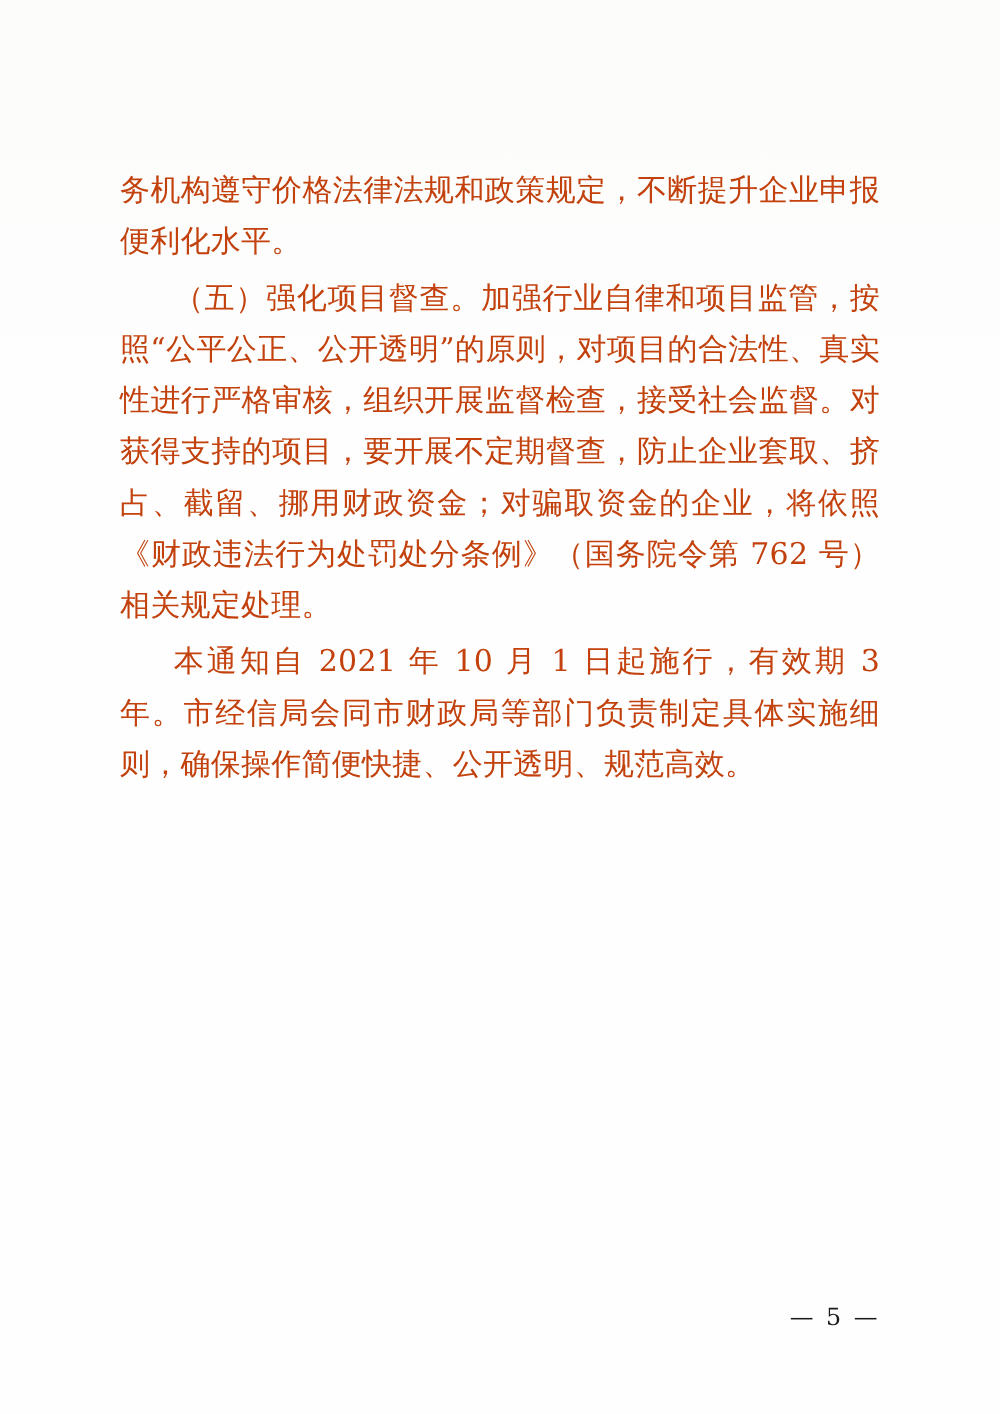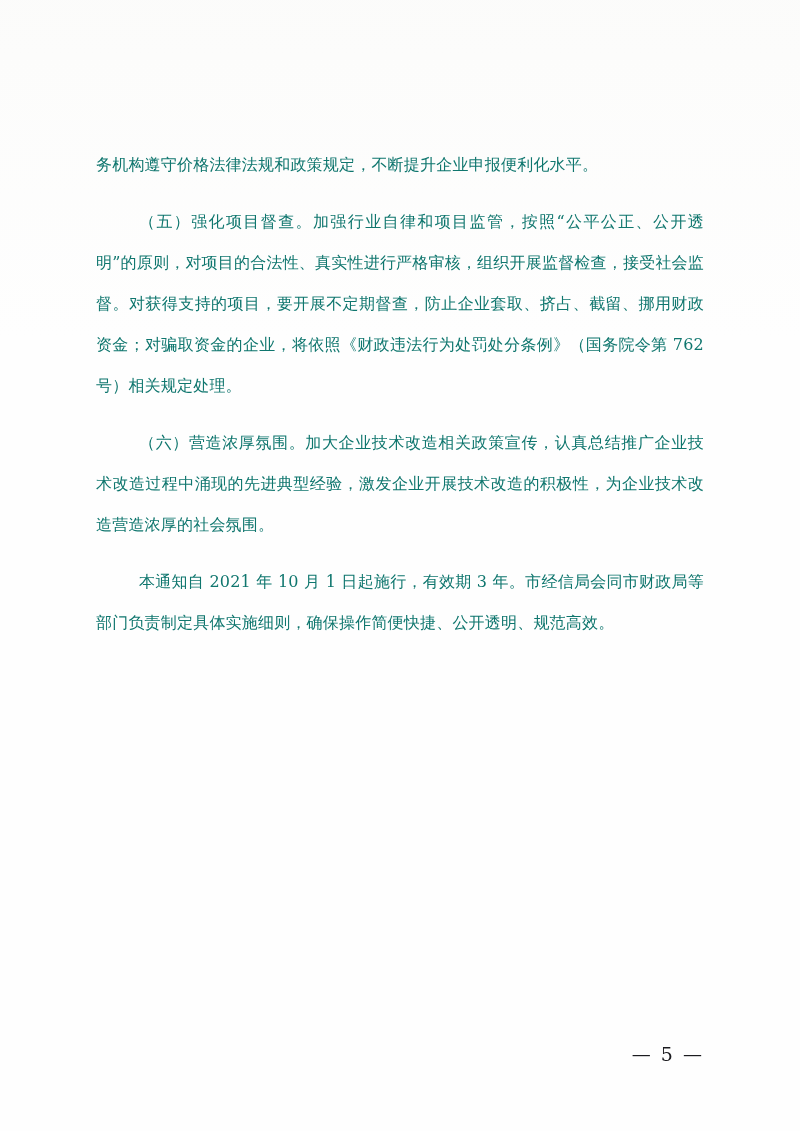--- a/index.html
+++ b/index.html
@@ -20,24 +20,24 @@
     background: #fefefe;
     box-sizing: border-box;
   }
   .doc-body {
     position: absolute;
     left: 96px;
     top: 128px;
     width: 608px;
   }
   p.para {
-    margin: 16px 0 0 0;
-    font-size: 16px;
+    margin: 4px 0 0 0;
+    font-size: 24px;
     line-height: 41px;
-    color: #0f766e;
+    color: #c2410c;
     text-align: justify;
     text-justify: inter-ideograph;
     letter-spacing: 0.2px;
     font-family: "DejaVu Serif", serif;
   }
   p.indent {
     text-indent: 43px;
   }
   .page-number {
     position: absolute;
@@ -57,18 +57,17 @@
 </style>
 </head>
 <body>
 
 <div class="page">
   <div class="paper-tint"></div>
 
   <div class="doc-body">
     <p class="para">务机构遵守价格法律法规和政策规定，不断提升企业申报便利化水平。</p>
     <p class="para indent">（五）强化项目督查。加强行业自律和项目监管，按照“公平公正、公开透明”的原则，对项目的合法性、真实性进行严格审核，组织开展监督检查，接受社会监督。对获得支持的项目，要开展不定期督查，防止企业套取、挤占、截留、挪用财政资金；对骗取资金的企业，将依照《财政违法行为处罚处分条例》（国务院令第 762 号）相关规定处理。</p>
-    <p class="para indent">（六）营造浓厚氛围。加大企业技术改造相关政策宣传，认真总结推广企业技术改造过程中涌现的先进典型经验，激发企业开展技术改造的积极性，为企业技术改造营造浓厚的社会氛围。</p>
     <p class="para indent">本通知自 2021 年 10 月 1 日起施行，有效期 3 年。市经信局会同市财政局等部门负责制定具体实施细则，确保操作简便快捷、公开透明、规范高效。</p>
   </div>
 
   <div class="page-number">— 5 —</div>
 </div>
 
 </body></html>

